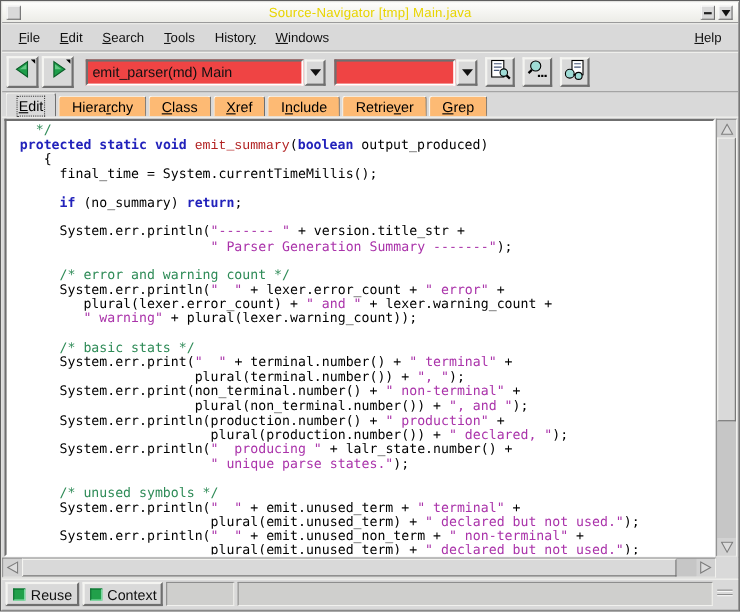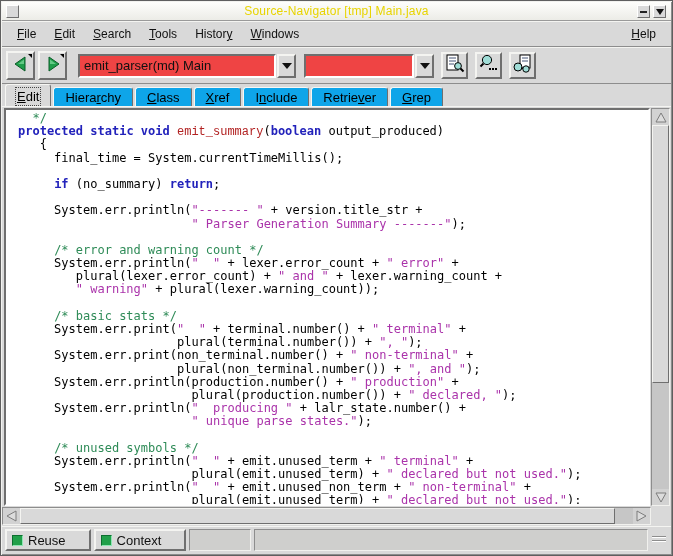--- a/index.html
+++ b/index.html
@@ -89,21 +89,21 @@
   .icon-btn:first-of-type { margin-left:12px; }
 
   
   .tabbar {
     flex:0 0 22px; display:flex; align-items:flex-end;
     padding:0 0 0 3px; margin:0 1px;
     background:#d9d9d9; font-size:13px;
   }
   .tab {
     height:19px; padding:2px 11px 1px 11px; margin-right:2px;
-    background:#0ea5e9;
+    background:#fdba74;
     border:1px solid; border-color:#f6f6f3 #6f6f6f #6f6f6f #f6f6f3;
     border-bottom:none; border-radius:3px 3px 0 0;
     cursor:default; white-space:nowrap;
   }
   .tab.active { height:22px; padding-top:4px; background:#d9d9d9; position:relative; z-index:2; }
   .tab.active .tab-label { outline:1px dotted #444; outline-offset:1px; }
 
   
   .editor-row { flex:1 1 auto; display:flex; margin:0 1px; border-top:1px solid #f4f4f1; background:#d9d9d9; min-height:0; }
   .text-panel {
@@ -139,21 +139,21 @@
     background:#d9d9d9; border:1px solid; border-color:#f4f4f1 #6f6f6f #6f6f6f #f4f4f1; }
   .sb-corner { flex:0 0 19px; background:#d9d9d9; margin-left:1px; }
 
   
   .statusbar {
     flex:0 0 28px; display:flex; align-items:center; gap:3px;
     padding:2px 4px 3px 3px; margin:1px 1px 1px 1px;
     border-top:1px solid #f4f4f1; background:#d9d9d9;
   }
   .toggle {
-    display:flex; align-items:center; gap:5px; height:22px; padding:0 23px 0 5px;
+    display:flex; align-items:center; gap:5px; height:22px; padding:0 4px 0 5px;
     background:#d9d9d9; font-size:13px; color:#111;
     border:2px solid; border-color:#f4f4f1 #6f6f6f #6f6f6f #f4f4f1; cursor:default;
   }
   .indicator { width:11px; height:11px; background:var(--accent,#21a04a);
     border:1px solid; border-color:#0d6e30 #8fe6b4 #8fe6b4 #0d6e30; }
   .status-panel {
     height:22px; background:#cfcfcd;
     border:1px solid; border-color:#8d8d8d #f1f1ee #f1f1ee #8d8d8d;
   }
   .panel-small { flex:0 0 62px; }

